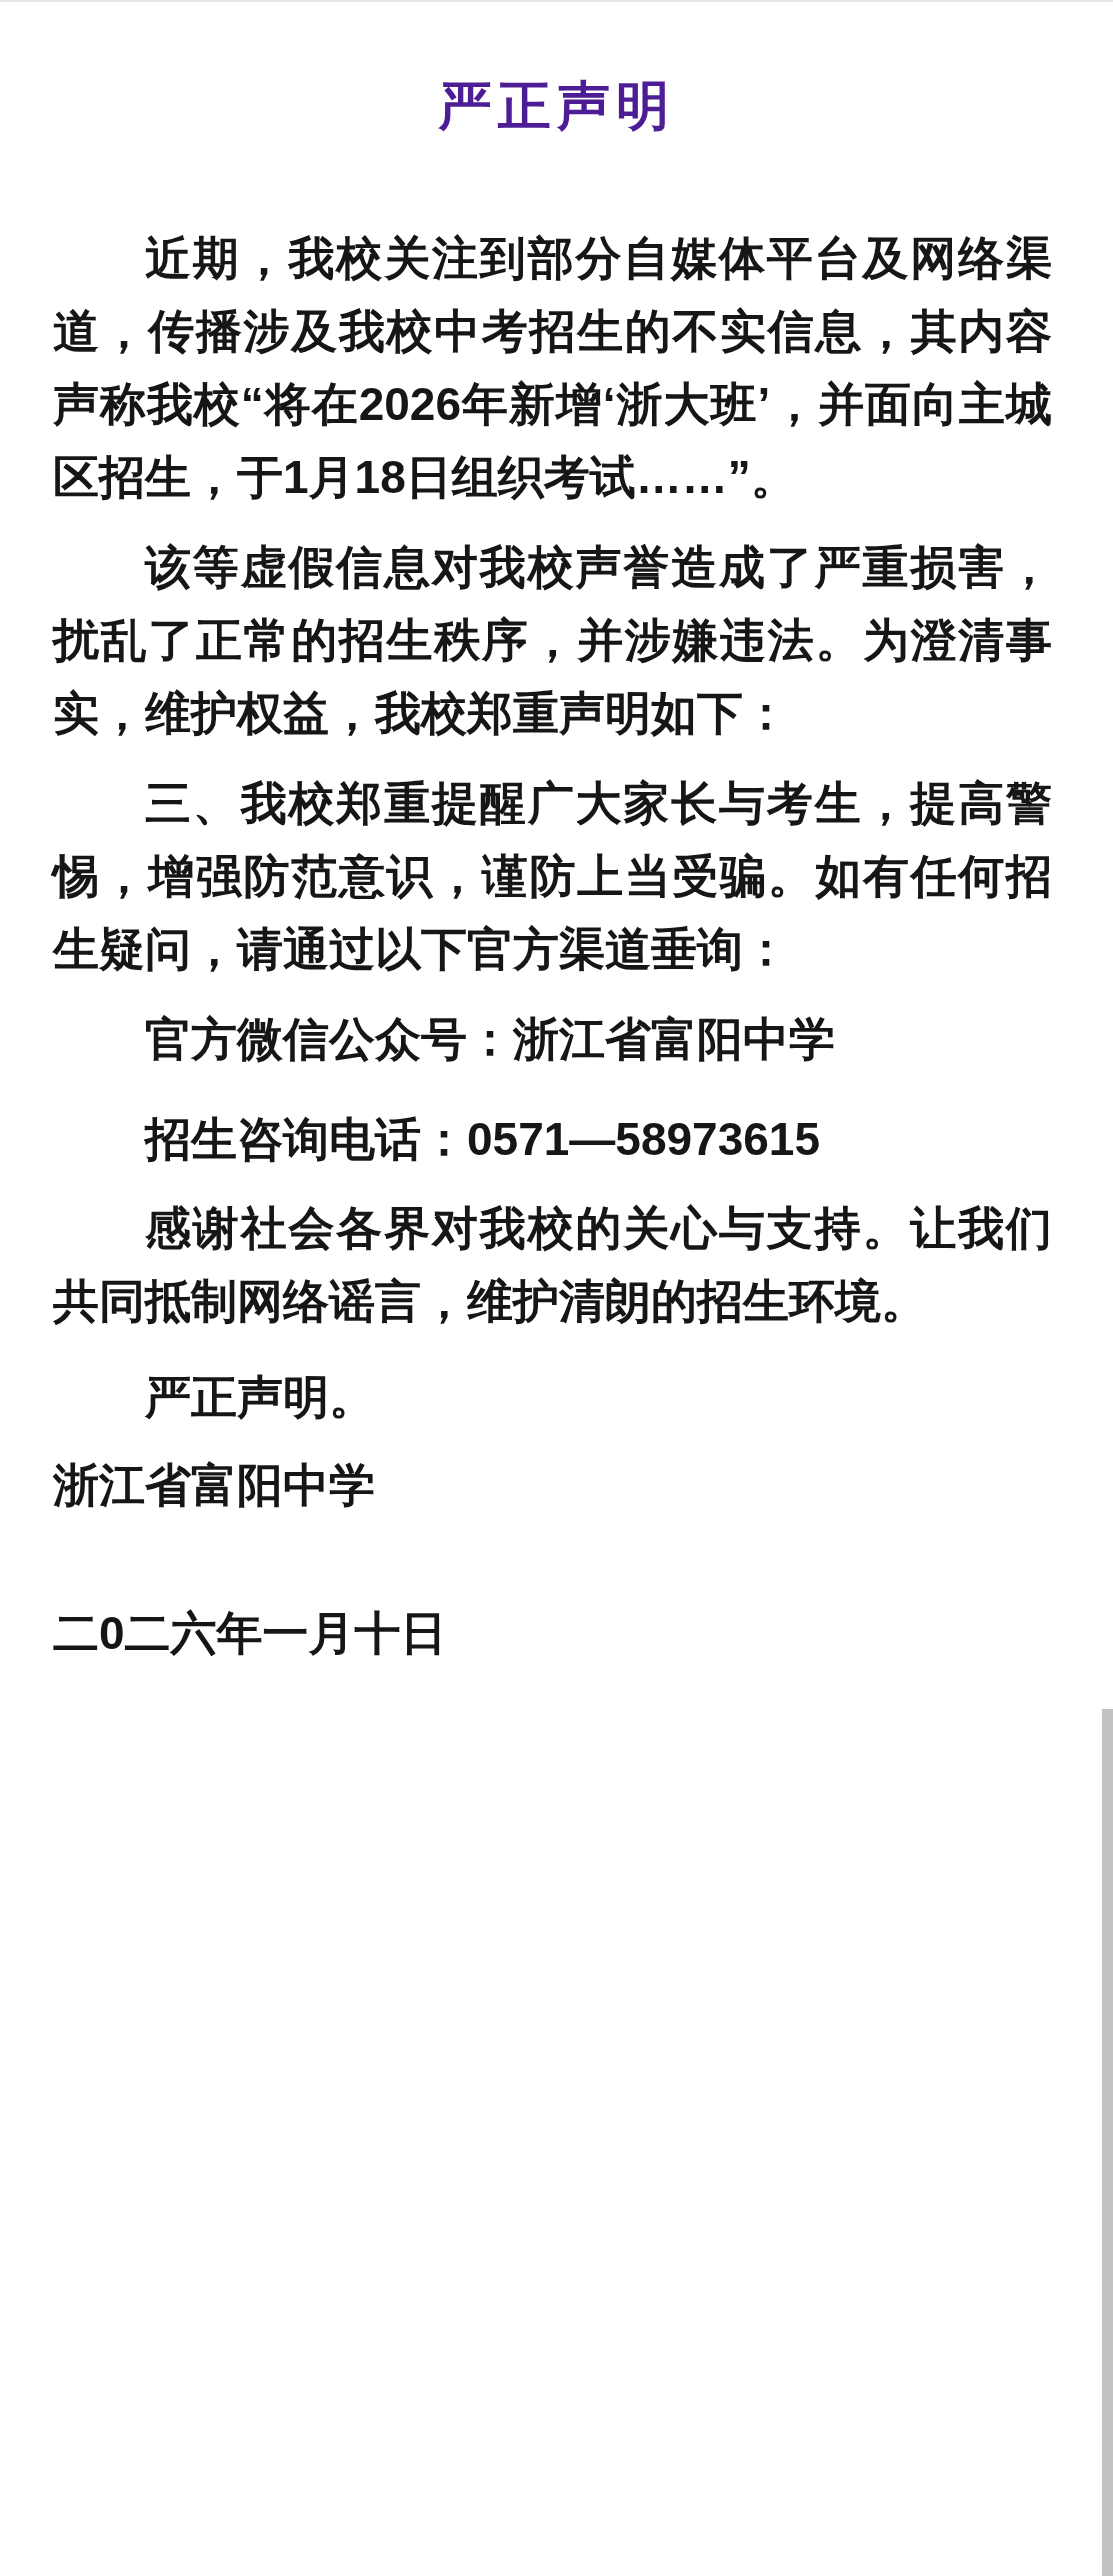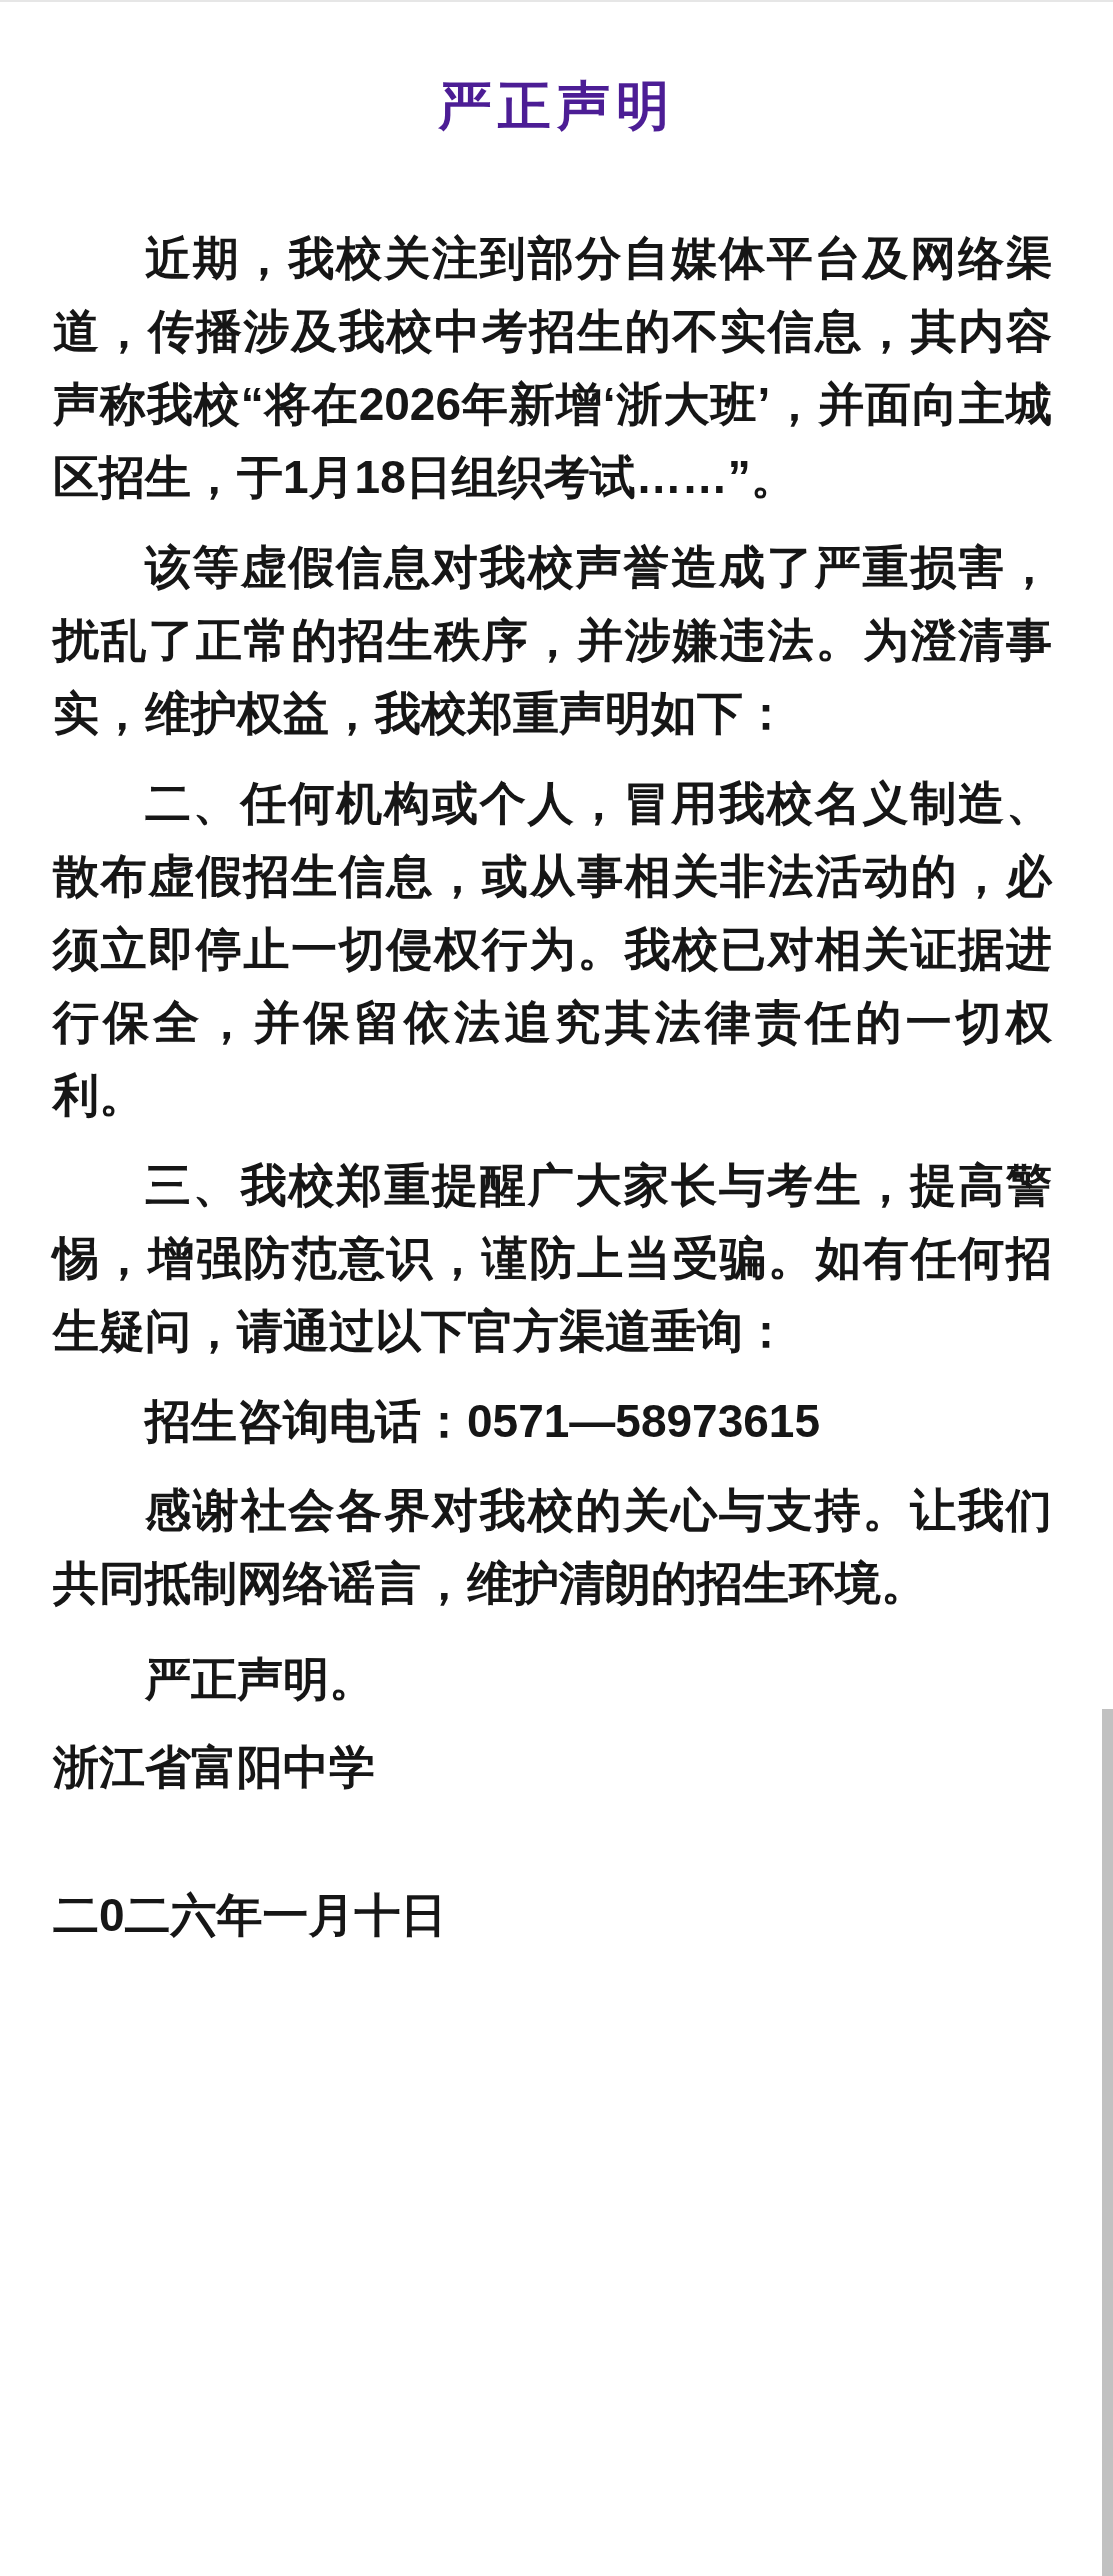--- a/index.html
+++ b/index.html
@@ -77,24 +77,24 @@
   <div class="top-border"></div>
 
   <h1 class="doc-title">严正声明</h1>
 
   <div class="content">
     <p>近期，我校关注到部分自媒体平台及网络渠道，传播涉及我校中考招生的不实信息，其内容声称我校“将在2026年新增‘浙大班’，并面向主城区招生，于1月18日组织考试……”。</p>
 
     <p>该等虚假信息对我校声誉造成了严重损害，扰乱了正常的招生秩序，并涉嫌违法。为澄清事实，维护权益，我校郑重声明如下：</p>
 
 
-    <p>二、任何机构或个人，冒用我校名义制造、散布虚假招生信息，或从事相关非法活动的，必须立即停止一切侵权行为。我校已对相关证据进行保全，并保留依法追究其法律责任的一切权利。</p>
 
     <p>三、我校郑重提醒广大家长与考生，提高警惕，增强防范意识，谨防上当受骗。如有任何招生疑问，请通过以下官方渠道垂询：</p>
 
+    <p class="wechat-line">官方微信公众号：浙江省富阳中学</p>
 
     <p class="phone-line">招生咨询电话：0571—58973615</p>
 
     <p class="thanks-para">感谢社会各界对我校的关心与支持。让我们共同抵制网络谣言，维护清朗的招生环境。</p>
 
     <p class="closing-line">严正声明。</p>
 
     <p class="signature-line">浙江省富阳中学</p>
 
     <p class="date-line">二0二六年一月十日</p>

